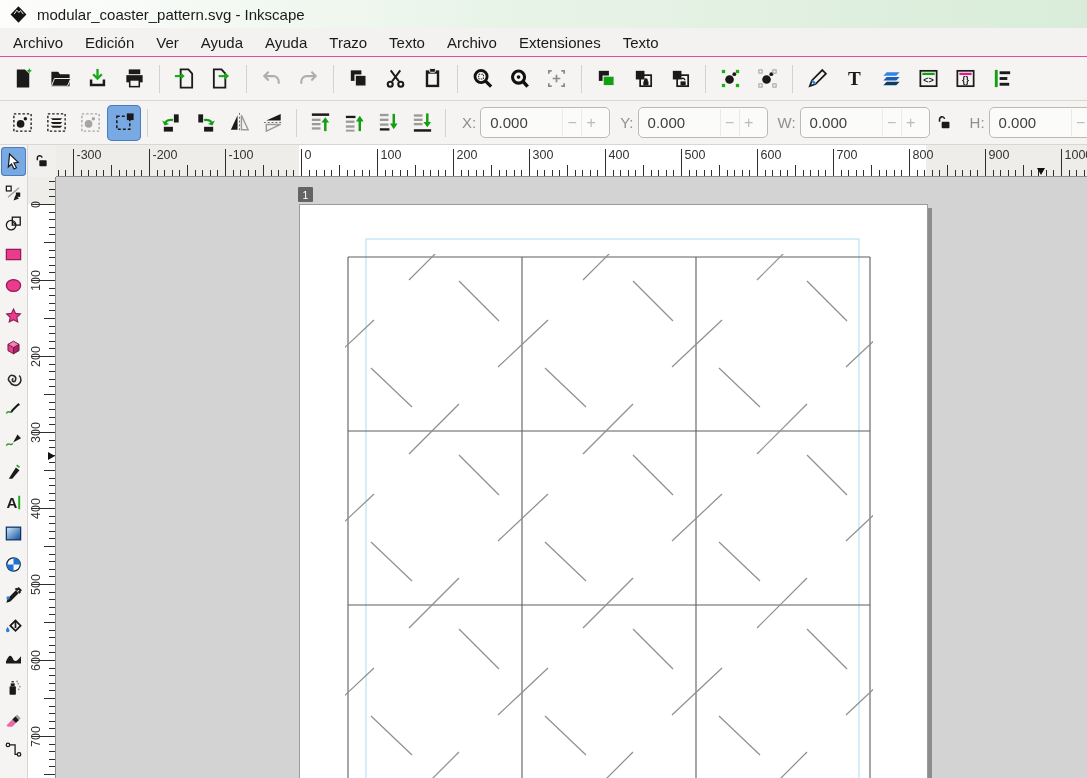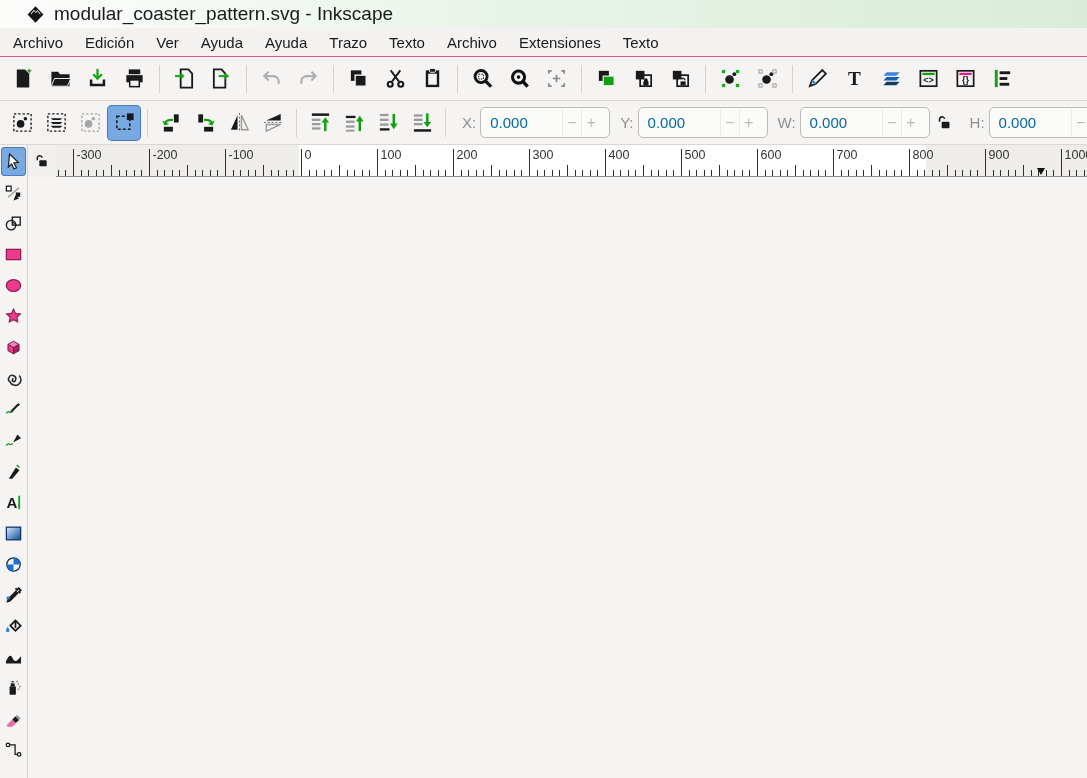--- a/index.html
+++ b/index.html
@@ -1,53 +1,53 @@
 <!DOCTYPE html>
 <html><head>
 <meta charset="utf-8">
 <style>
   html,body{margin:0;padding:0}
   body{width:1087px;height:778px;overflow:hidden;position:relative;
        font-family:"Liberation Sans",sans-serif;background:#f6f4f2;color:#1a1a1a}
   
-  .titlebar{height:28px;display:flex;align-items:center;gap:9px;padding-left:26px;
-    background:linear-gradient(90deg,#fdfdfc 0%,#e9f4e9 45%,#d9ecd9 100%);font-size:19px}
+  .titlebar{height:28px;display:flex;align-items:center;gap:9px;padding-left:9px;
+    background:linear-gradient(90deg,#fdfdfc 0%,#e9f4e9 45%,#d9ecd9 100%);font-size:15px}
   .titlebar .appicon svg{width:19px;height:19px;display:block}
   
   .menubar{height:28px;display:flex;align-items:center;padding:0 2px;background:#f4f2f0;
     font-size:15px;border-bottom:1px solid #ec4899}
   .menu-item{padding:3px 11px;border-radius:3px;white-space:nowrap}
   
   .cmdbar,.optsbar{height:43px;display:flex;align-items:center;padding:0 5px;background:#f6f4f2;
     border-bottom:1px solid #d9d6d3;flex-wrap:nowrap;white-space:nowrap}
   .tbtn{width:37px;height:36px;display:flex;align-items:center;justify-content:center;
     background:none;border:none;padding:0;flex:0 0 auto}
   .tbtn svg{width:23px;height:23px;display:block}
   .tbtn.small{width:34px}
   .tbtn.active{background:#79a9e2;border-radius:5px;box-shadow:inset 0 0 0 1px #4a7cba}
   .sep{width:1px;height:28px;background:#d4d1ce;margin:0 6px;flex:0 0 auto}
   .optlabel{font-size:15px;color:#8f8f8f;margin:0 4px 0 10px;flex:0 0 auto}
   .field{display:flex;align-items:center;width:128px;height:29px;border:1px solid #bcb9b6;
     border-radius:5px;background:#fbfbfa;overflow:hidden;flex:0 0 auto}
   .field input{border:none;outline:none;background:transparent;width:72px;font-size:15px;
-    color:#0369a1;padding:0 0 0 9px;font-family:"Liberation Sans",sans-serif}
+    color:#404040;padding:0 0 0 9px;font-family:"Liberation Sans",sans-serif}
   .spin{width:18px;text-align:center;color:#bdbbb8;font-size:16px;flex:0 0 auto;
     border-left:1px solid #eceae7;line-height:27px}
   .lockbtn{width:30px;height:32px;display:flex;align-items:center;justify-content:center;
     background:none;border:none;flex:0 0 auto}
   .lockbtn svg{width:17px;height:17px}
   
   .main{display:flex;height:634px}
   .toolbox{width:27px;background:#f6f4f2;border-right:1px solid #d7d4d1;display:flex;
     flex-direction:column;align-items:center;padding-top:2px;gap:2px;flex:0 0 auto;overflow:hidden}
   .tool{width:25px;height:29px;min-height:29px;display:flex;align-items:center;justify-content:center;
     border:none;background:none;padding:0;border-radius:4px}
   .tool svg{width:19px;height:19px;display:block}
   .tool.active{background:#79a9e2;box-shadow:inset 0 0 0 1px #4a7cba}
-  .canvas-col{flex:1;display:flex;min-width:0}
+  .canvas-col{flex:1;display:flex;flex-direction:column;min-width:0}
   .ruler-row{height:32px;display:flex;flex:0 0 auto}
   .ruler-corner{width:28px;display:flex;align-items:center;justify-content:center;
     background:#f2f0ee;flex:0 0 auto}
   .ruler-corner svg{width:16px;height:16px}
   .hruler{flex:1;position:relative;min-width:0}
   .hruler svg,.vruler svg{display:block}
   .canvas-row{flex:1;display:flex;min-height:0}
   .vruler{width:28px;flex:0 0 auto}
   .canvas{flex:1;position:relative;background:#d3d3d3;overflow:hidden;min-width:0}
   .page{position:absolute;background:#fff;border:1px solid #9b9b9b;box-shadow:4px 4px 0 #8d8d8d}

